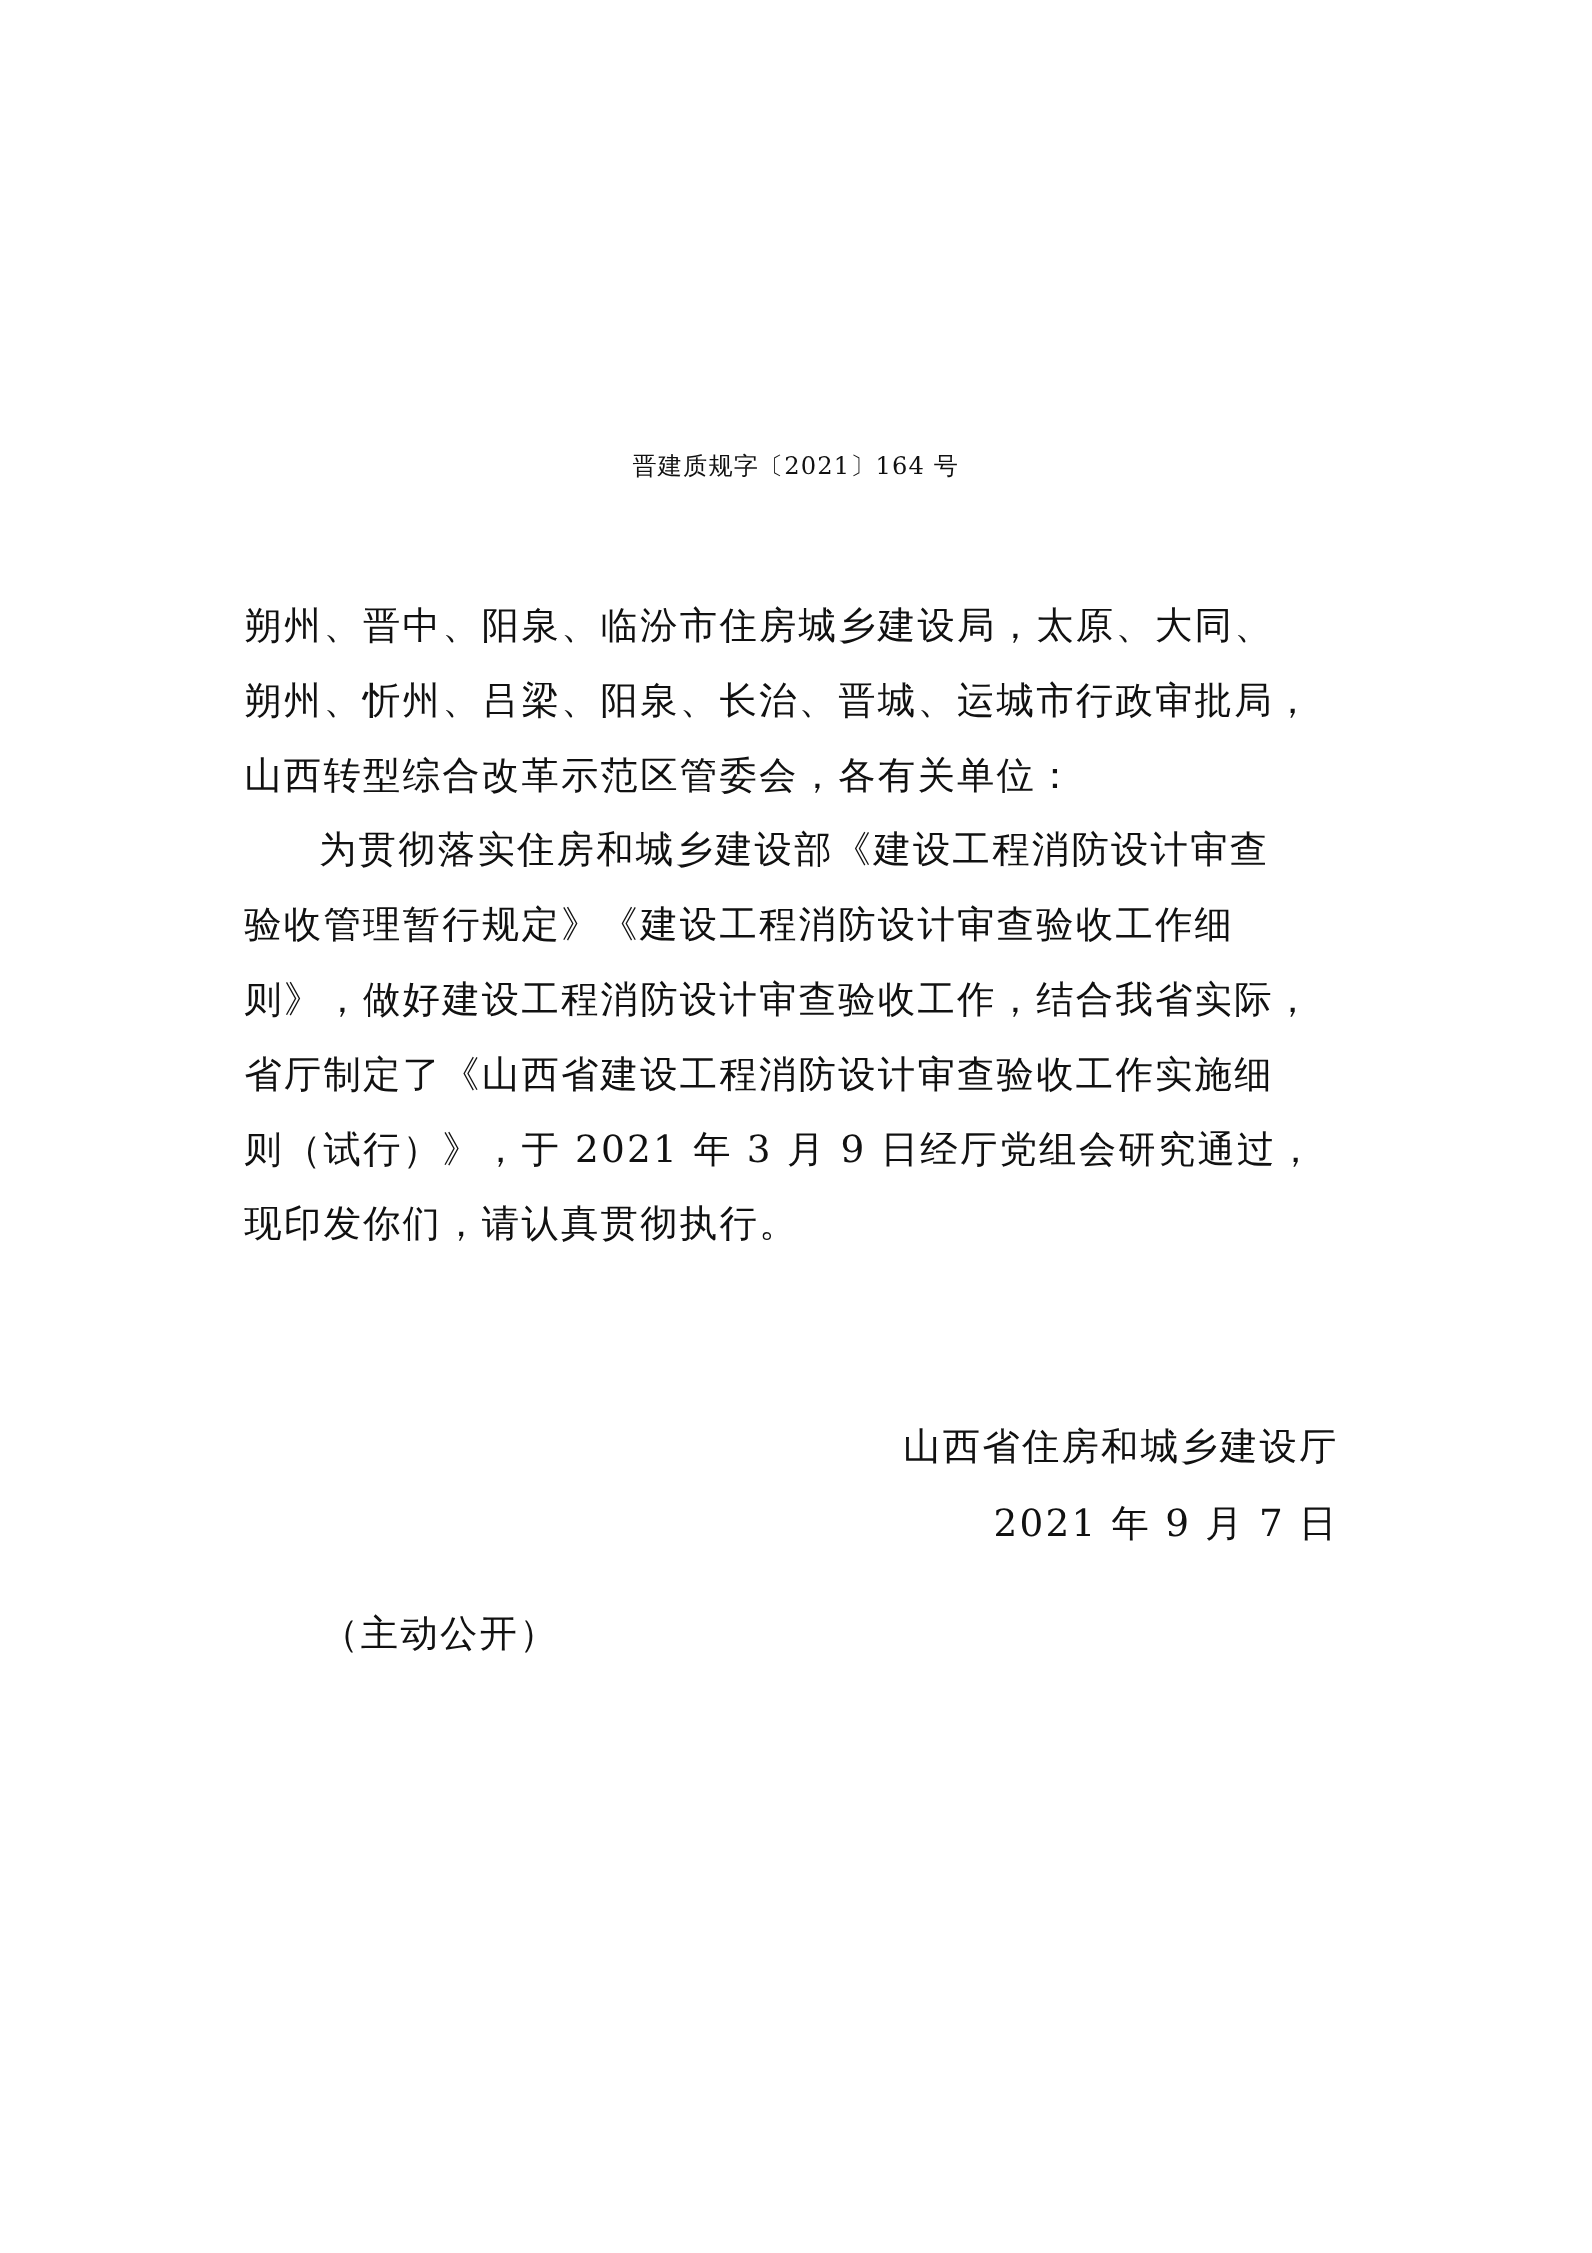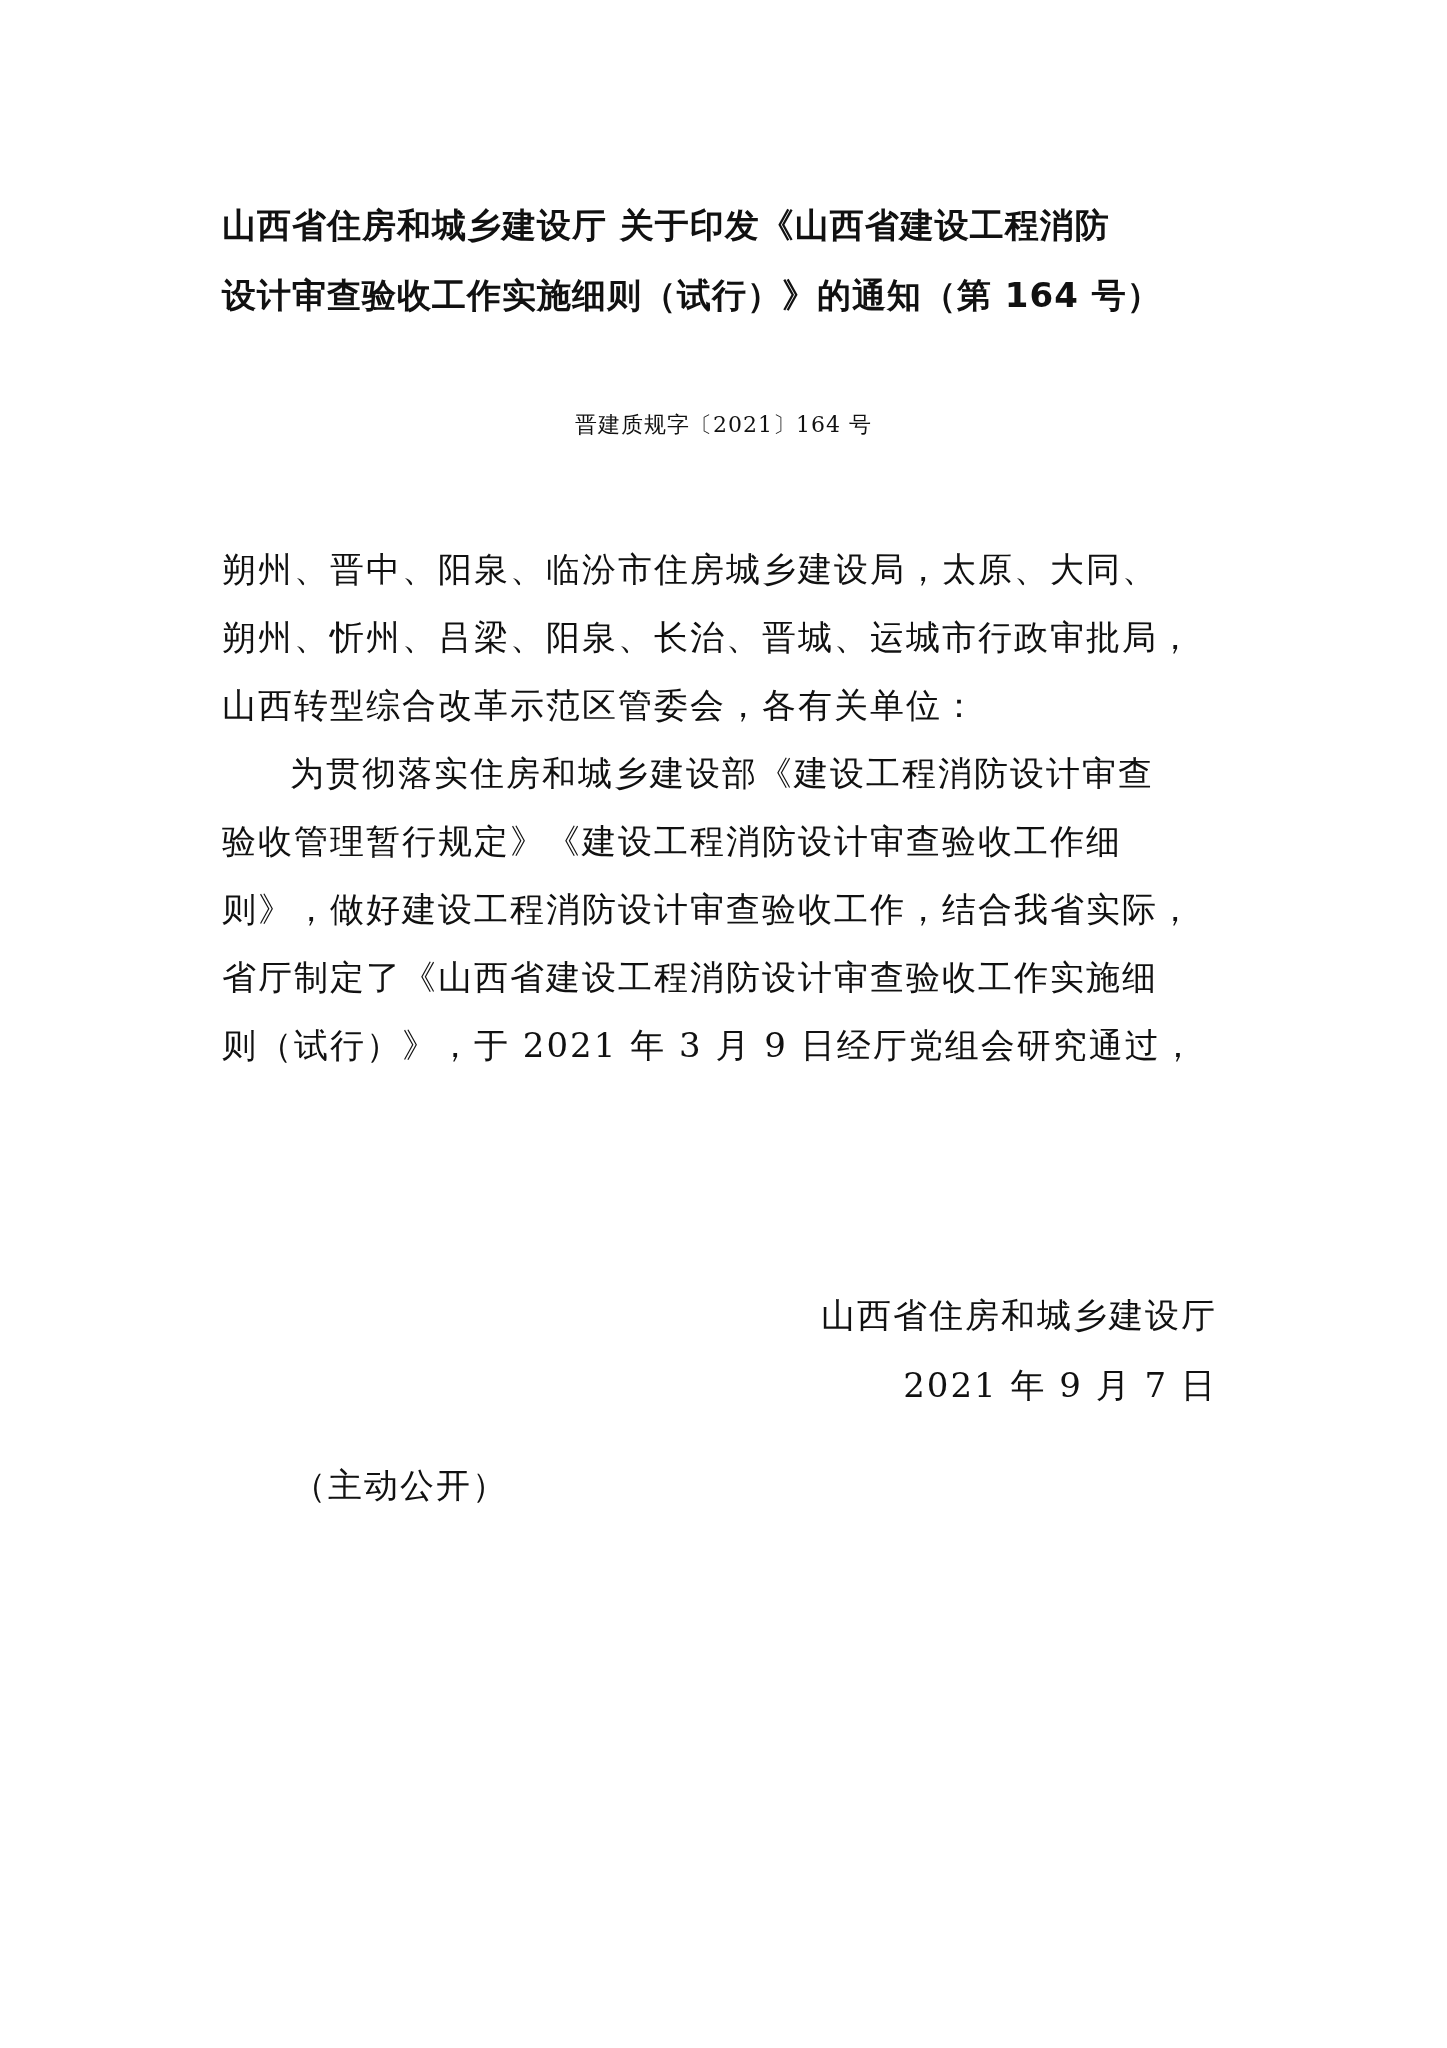--- a/index.html
+++ b/index.html
@@ -37,35 +37,32 @@
     .disclosure {
       position: absolute; left: 292px; top: 1460px;
       font-size: 34px; line-height: 50px; letter-spacing: 2px; white-space: nowrap; text-align: right;
     }
   </style>
 </head>
 <body>
 
 <div class="page">
 
-  <div class="title">
-    <span class="line">山西省住房和城乡建设厅 关于印发《山西省建设工程消防</span>
-    <span class="line">设计审查验收工作实施细则（试行）》的通知（第 164 号）</span>
-  </div>
 
   <div class="docno">晋建质规字〔2021〕164 号</div>
 
   <div class="body">
     <span class="line">朔州、晋中、阳泉、临汾市住房城乡建设局，太原、大同、</span>
     <span class="line">朔州、忻州、吕梁、阳泉、长治、晋城、运城市行政审批局，</span>
     <span class="line">山西转型综合改革示范区管委会，各有关单位：</span>
     <span class="line indent">为贯彻落实住房和城乡建设部《建设工程消防设计审查</span>
     <span class="line">验收管理暂行规定》《建设工程消防设计审查验收工作细</span>
     <span class="line">则》，做好建设工程消防设计审查验收工作，结合我省实际，</span>
     <span class="line">省厅制定了《山西省建设工程消防设计审查验收工作实施细</span>
     <span class="line">则（试行）》，于 2021 年 3 月 9 日经厅党组会研究通过，</span>
+    <span class="line">现印发你们，请认真贯彻执行。</span>
   </div>
 
   <div class="sign-org">山西省住房和城乡建设厅</div>
   <div class="sign-date">2021 年 9 月 7 日</div>
   <div class="disclosure">（主动公开）</div>
 
 </div>
 
 </body></html>

